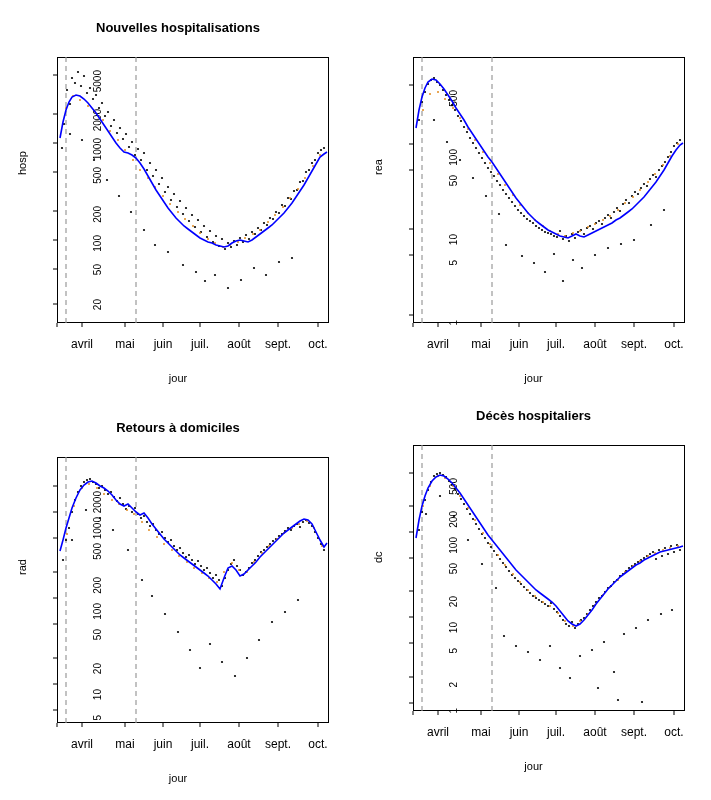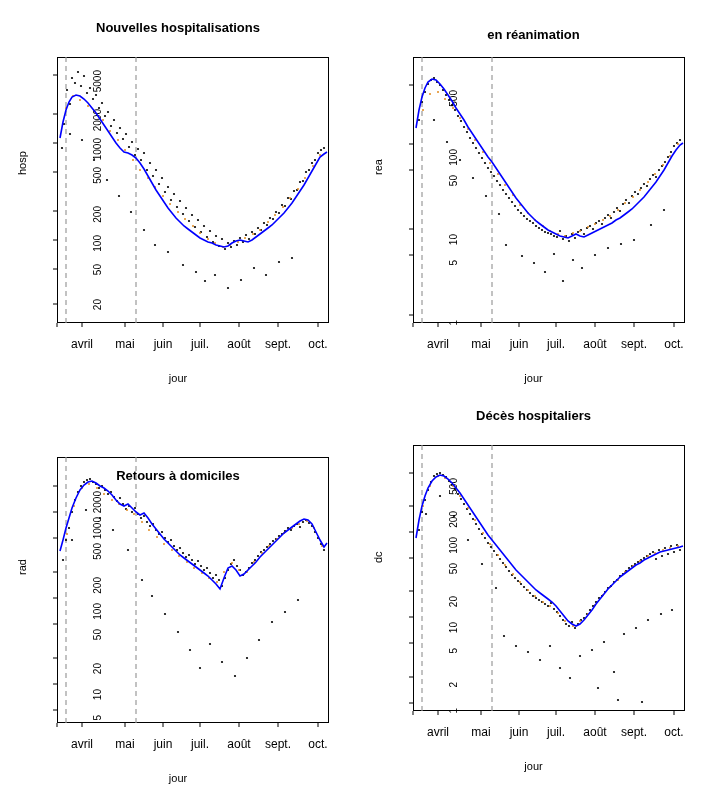--- a/index.html
+++ b/index.html
@@ -249,21 +249,20 @@
           L136,158 L140,163 L144,169 L148,176 L152,183 L156,190 L160,196 L164,202 L168,208 L172,213
           L176,218 L180,222 L184,226 L188,229 L192,232 L196,235 L200,238 L204,240 L208,242 L212,243
           L216,245 L220,246 L224,247 L228,246 L232,243 L236,241 L240,240 L244,241 L248,242 L252,240
           L256,237 L260,234 L264,231 L268,228 L272,225 L276,221 L280,217 L284,213 L288,208 L292,203
           L296,197 L300,191 L304,185 L308,178 L312,171 L316,164 L320,157 L324,154 L327,152"></path>
       </g>
     </svg>
   </div>
 
   <div class="panel" style="left:356px;top:0;width:355px;height:400px;">
-    <div class="panel-title" style="top:27px;">en réanimation</div>
     <div class="ylab" style="left:16px;top:175px;">rea</div>
     <div class="plotbox" style="left:57px;top:57px;width:272px;height:266px;"></div>
 
     <div class="ytick" style="left:52px;top:320px;width:40px;">1</div>
     <div class="ytick" style="left:52px;top:260px;width:40px;">5</div>
     <div class="ytick" style="left:52px;top:234px;width:40px;">10</div>
     <div class="ytick" style="left:52px;top:175px;width:40px;">50</div>
     <div class="ytick" style="left:52px;top:149px;width:40px;">100</div>
     <div class="ytick" style="left:52px;top:90px;width:40px;">500</div>
 
@@ -450,21 +449,21 @@
           L136,162 L140,168 L144,174 L148,180 L152,186 L156,192 L160,198 L164,203 L168,208 L172,213
           L176,217 L180,221 L184,224 L188,227 L192,230 L196,232 L200,234 L204,236 L208,237 L212,238
           L216,236 L220,234 L224,236 L228,237 L232,235 L236,233 L240,231 L244,229 L248,227 L252,225
           L256,223 L260,220 L264,218 L268,215 L272,212 L276,209 L280,205 L284,201 L288,197 L292,192
           L296,187 L300,182 L304,176 L308,170 L312,163 L316,156 L320,150 L324,145 L327,143"></path>
       </g>
     </svg>
   </div>
 
   <div class="panel" style="left:0;top:400px;width:356px;height:400px;">
-    <div class="panel-title" style="top:20px;margin-top:48px;">Retours à domiciles</div>
+    <div class="panel-title" style="top:20px;">Retours à domiciles</div>
     <div class="ylab" style="left:16px;top:175px;">rad</div>
     <div class="plotbox" style="left:57px;top:57px;width:272px;height:266px;"></div>
 
     <div class="ytick" style="left:52px;top:315px;width:40px;">5</div>
     <div class="ytick" style="left:52px;top:289px;width:40px;">10</div>
     <div class="ytick" style="left:52px;top:263px;width:40px;">20</div>
     <div class="ytick" style="left:52px;top:229px;width:40px;">50</div>
     <div class="ytick" style="left:52px;top:203px;width:40px;">100</div>
     <div class="ytick" style="left:52px;top:177px;width:40px;">200</div>
     <div class="ytick" style="left:52px;top:143px;width:40px;">500</div>

